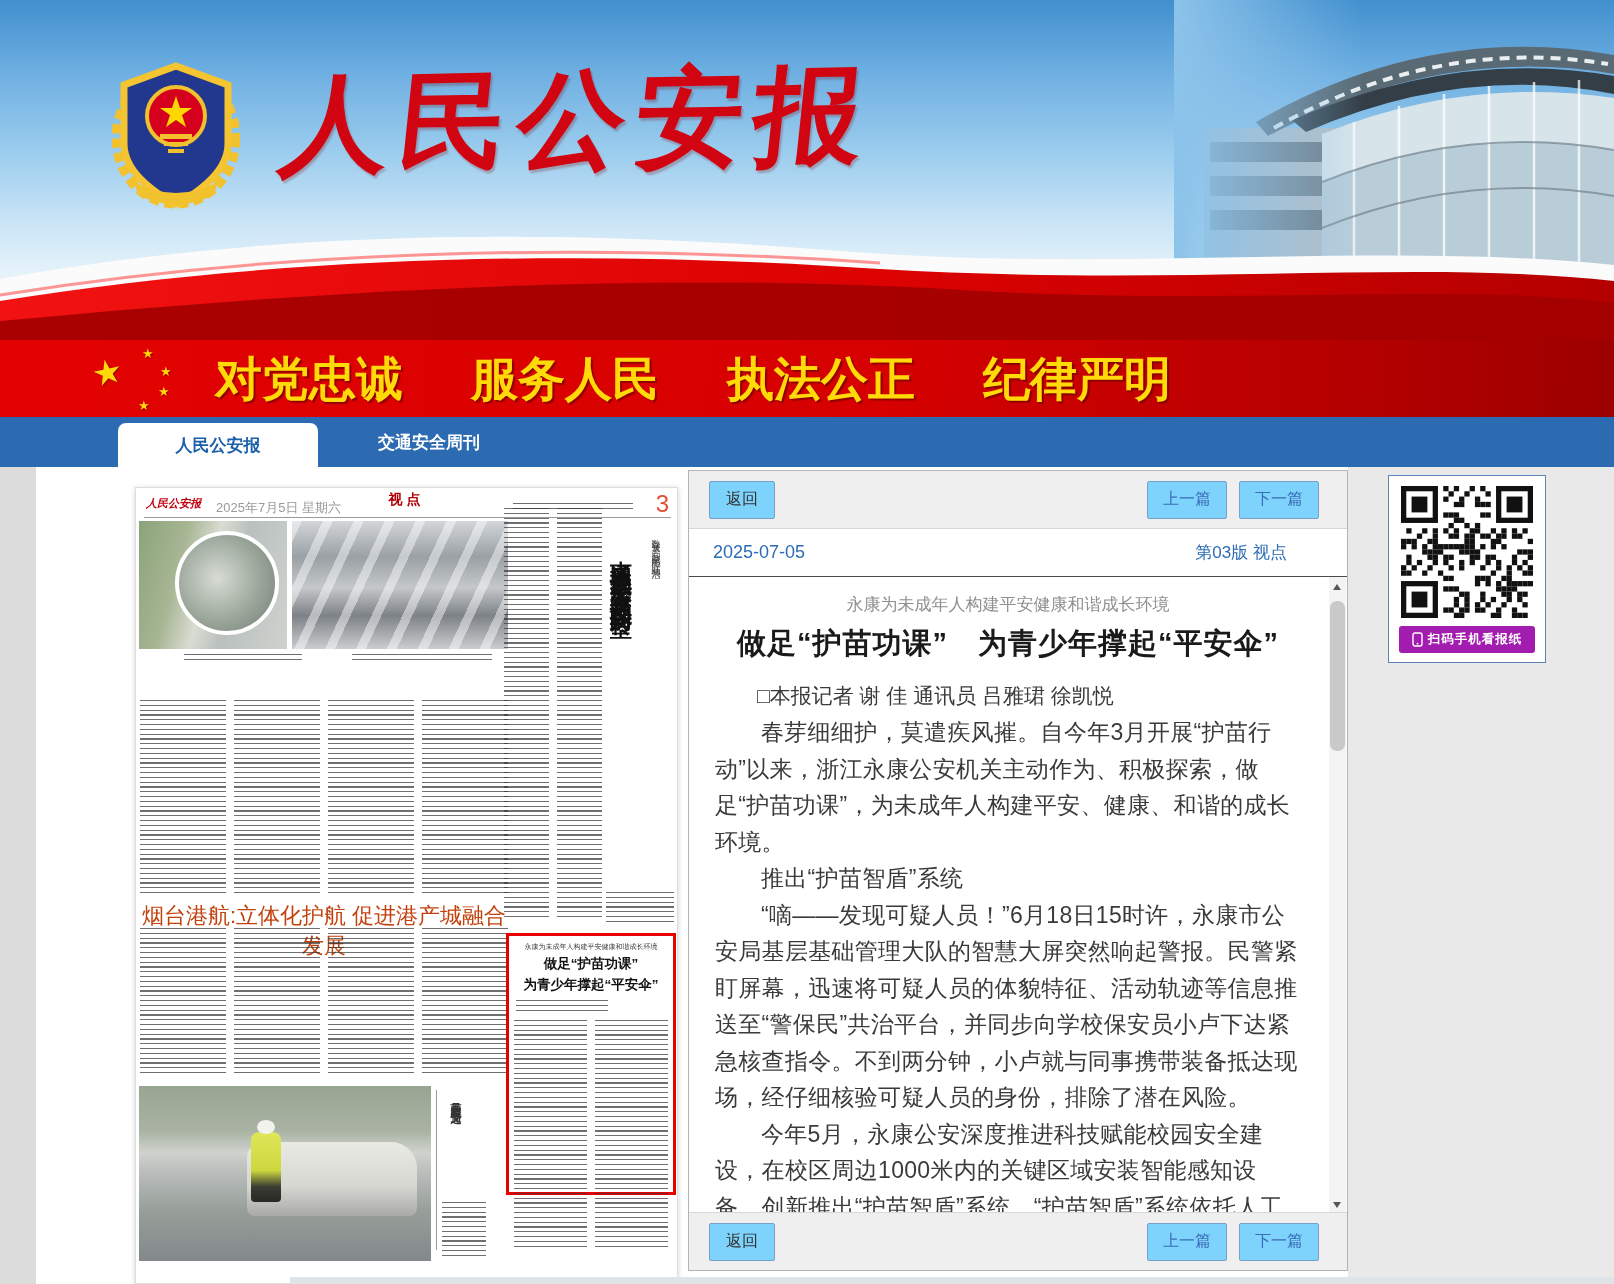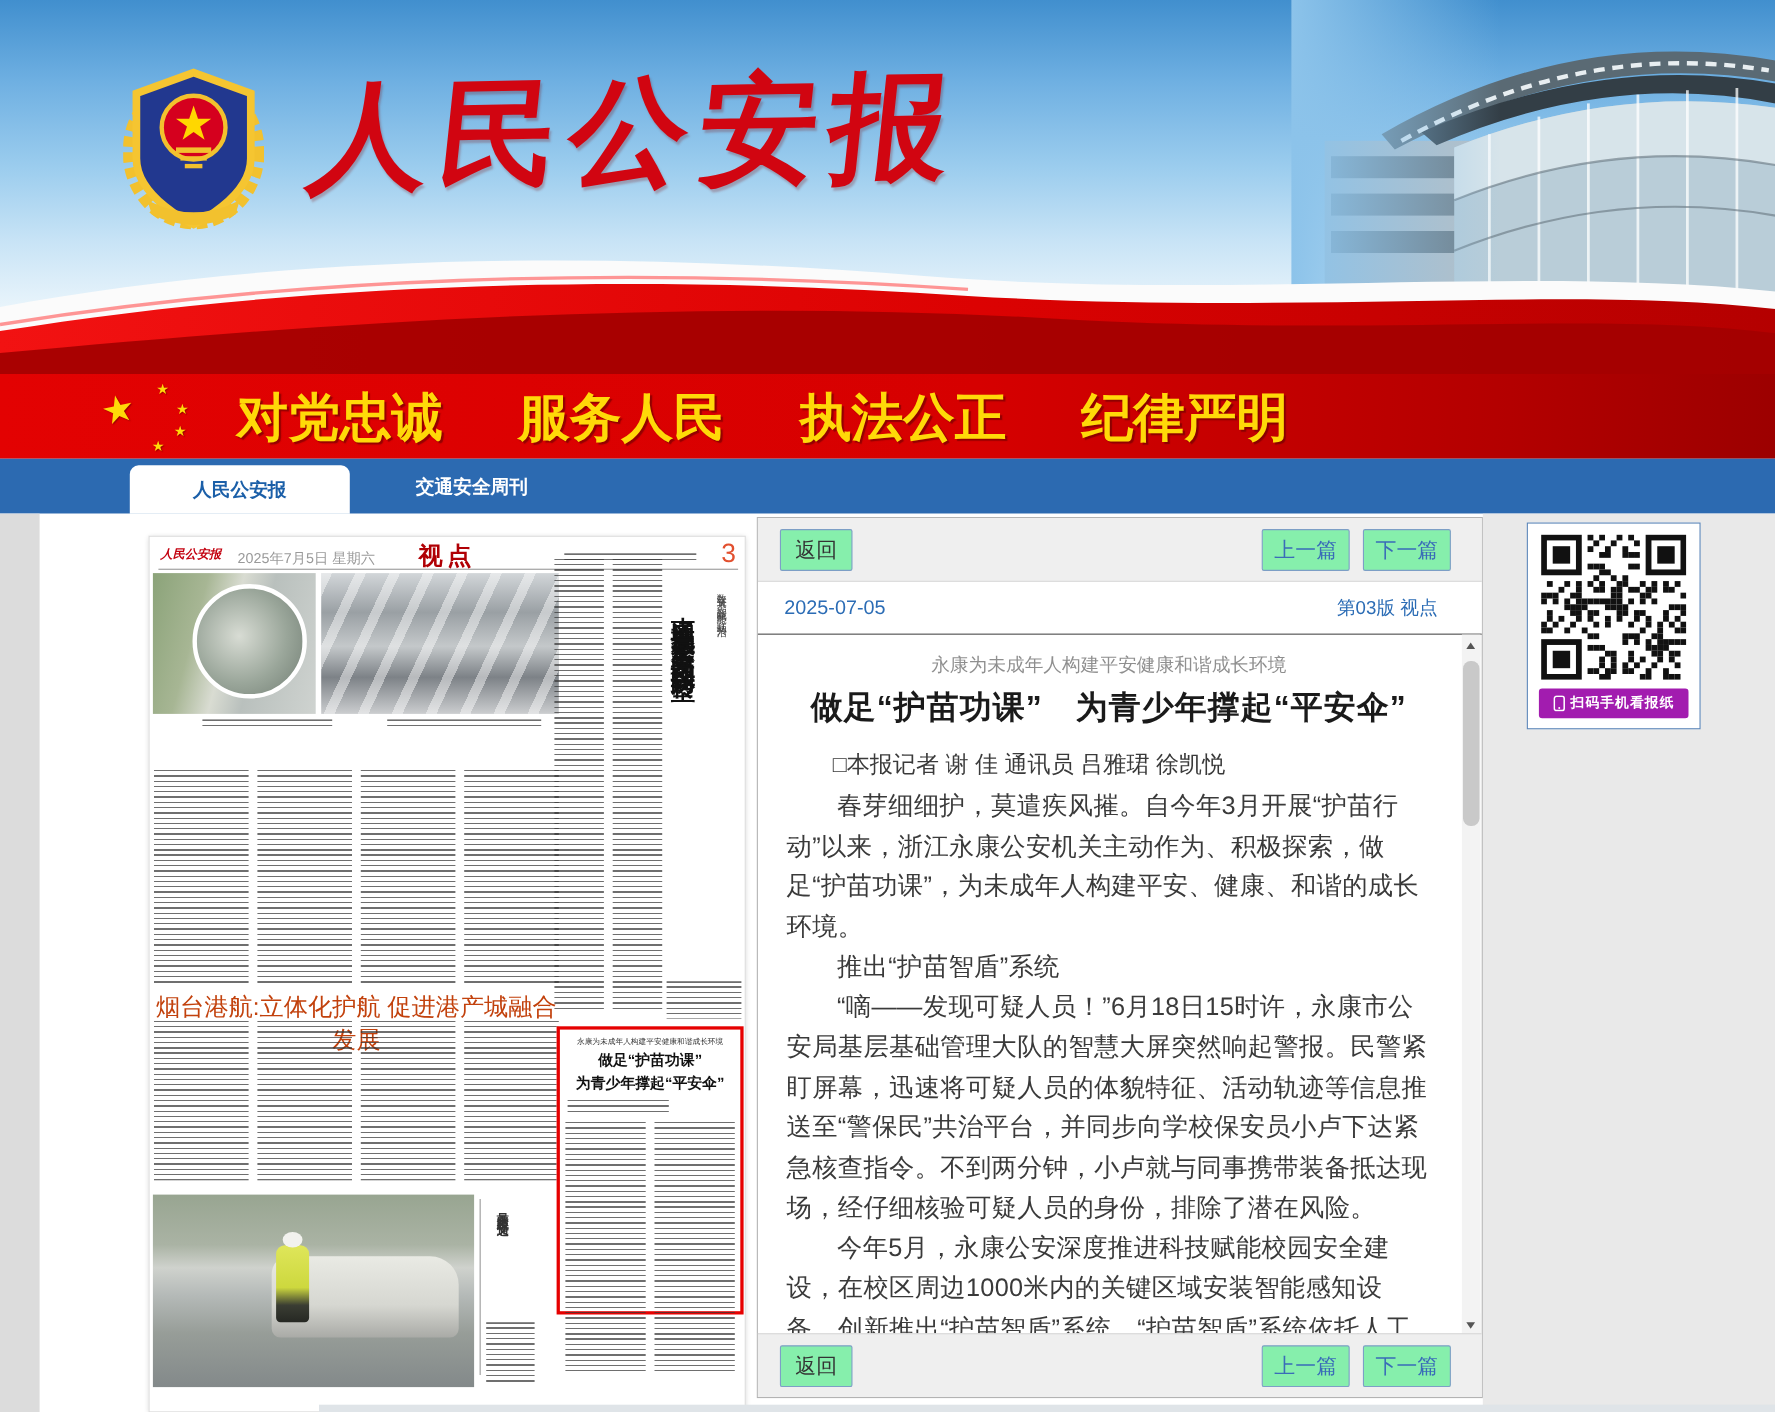--- a/index.html
+++ b/index.html
@@ -43,21 +43,21 @@
   .footer-strip{position:absolute;left:290px;top:1277px;width:1324px;height:7px;background:#dfe4e8;}
 
   
   .paper{position:absolute;left:135px;top:487px;width:543px;height:797px;background:#fff;
         border:1px solid #ddd;box-shadow:0 1px 5px rgba(0,0,0,.18);}
   .paper .abs{position:absolute;}
   .fk{background:repeating-linear-gradient(180deg,rgba(55,55,55,.72) 0 1.2px,transparent 1.2px 4.8px);}
   .np-masthead{left:10px;top:8px;font-family:"DejaVu Serif",serif;font-style:italic;
         font-weight:bold;font-size:11px;color:#c3000f;}
   .np-dateline{left:80px;top:11px;font-size:13px;color:#9a9a9a;}
-  .np-section{left:0;top:3px;width:100%;text-align:center;font-size:22px;font-weight:bold;
+  .np-section{left:0;top:3px;width:100%;text-align:center;font-size:14px;font-weight:bold;
         color:#b00005;letter-spacing:4px;}
   .np-info{right:44px;top:15px;width:120px;height:8px;}
   .np-pageno{right:8px;top:2px;font-size:24px;color:#e2502f;}
   .np-rule{left:8px;top:29px;width:527px;height:1px;background:#9a9a9a;}
   .photoL{left:3px;top:33px;width:148px;height:128px;
         background:linear-gradient(105deg,#8ba379 0%,#a7b694 28%,#d9dcd2 46%,#b9c0bd 62%,#cfd3d0 100%);}
   .photoL .ring{position:absolute;right:8px;top:10px;width:104px;height:104px;border-radius:50%;
         border:4px solid #fff;background:radial-gradient(circle at 40% 45%,#d8dcd4 0%,#9aa69a 55%,#707c72 100%);}
   .photoR{left:156px;top:33px;width:216px;height:128px;
         background:linear-gradient(180deg,#d2d6d9 0%,#9aa0a4 28%,#c4c8ca 52%,#7d8287 74%,#cbcdcf 100%);}
@@ -88,27 +88,27 @@
         font-weight:bold;color:#333;letter-spacing:2px;}
   .np-capB{left:306px;top:714px;width:44px;height:56px;}
 
   
   .reader{position:absolute;left:688px;top:470px;width:660px;height:801px;background:#fff;
         border:1px solid #b3b3b3;}
   .rd-bar{position:absolute;left:0;width:658px;height:58px;background:#efefef;display:flex;
         align-items:center;padding:0 28px 0 20px;}
   .rd-bar.top{top:0;border-bottom:1px solid #d8d8d8;}
   .rd-bar.bot{bottom:0;border-top:1px solid #d8d8d8;}
-  .btn{height:38px;background:#86efac;border:1px solid #7d9fc6;border-radius:2px;
-        display:flex;align-items:center;justify-content:center;font-size:19px;cursor:pointer;}
+  .btn{height:38px;background:#7dd3fc;border:1px solid #7d9fc6;border-radius:2px;
+        display:flex;align-items:center;justify-content:center;font-size:16px;cursor:pointer;}
   .btn.back{width:66px;color:#333;}
   .btn.pn{width:80px;color:#3a6cb8;margin-left:12px;}
   .rd-spacer{flex:1;}
   .rd-meta{position:absolute;left:0;top:58px;width:658px;height:48px;background:#fff;
-        border-bottom:1px solid #4a4a4a;display:flex;align-items:center;padding:0 40px 0 24px;}
+        border-bottom:1px solid #4a4a4a;display:flex;align-items:center;padding:0 60px 0 24px;}
   .rd-date{font-size:18px;color:#2b6cb5;}
   .rd-ed{margin-left:auto;font-size:17px;color:#2b6cb5;}
   .rd-body{position:absolute;left:0;top:106px;width:640px;height:637px;overflow:hidden;
         padding:14px 28px 0 26px;}
   .rd-kicker{text-align:center;font-size:17px;color:#8f8f8f;margin:2px 0 8px 0;}
   .rd-title{text-align:center;font-size:29px;font-weight:bold;color:#1a1a1a;letter-spacing:1px;margin:2px 0 14px 0;}
   .rd-byline{font-size:21px;color:#3a3a3a;text-indent:2em;line-height:36px;}
   .rd-p{font-size:23px;color:#3a3a3a;text-indent:2em;line-height:36.5px;margin:0;letter-spacing:.3px;}
   .scrollbar{position:absolute;right:1px;top:106px;width:17px;height:637px;background:#f3f3f3;}
   .sb-up,.sb-down{position:absolute;left:0;width:17px;height:20px;background:#f3f3f3;cursor:pointer;}

